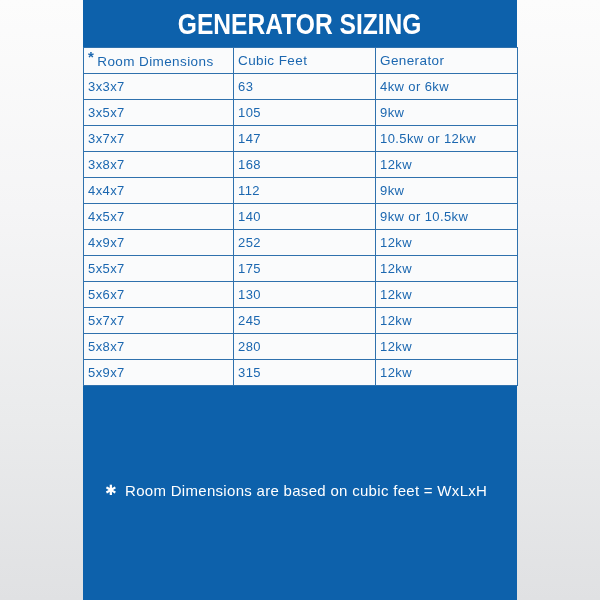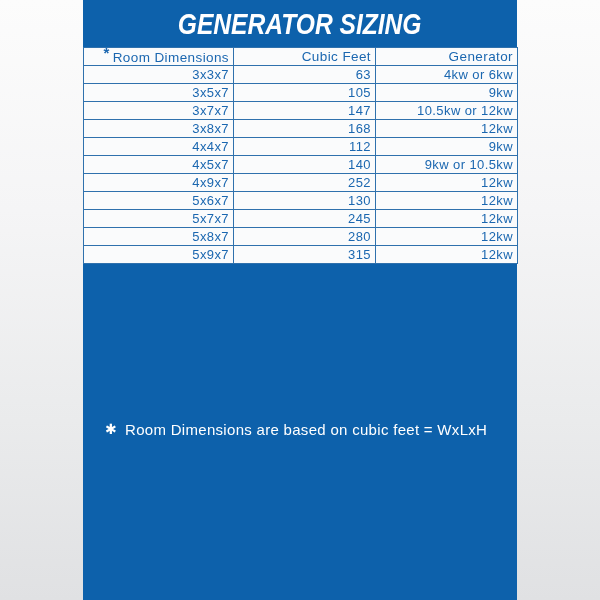--- a/index.html
+++ b/index.html
@@ -14,37 +14,37 @@
     font-family:"Liberation Sans", sans-serif;
     background:linear-gradient(180deg,#fcfcfc 0%,#f5f5f6 35%,#eaebec 70%,#e0e1e3 100%);
   }
   .panel{
     width:434px;height:600px;margin:0 auto;
     background:var(--panel-blue);
     display:flex;flex-direction:column;
   }
   .title-band{
     flex:0 0 47px;
-    display:flex;align-items:center;justify-content:center;font-style:italic;
+    display:flex;align-items:center;justify-content:center;
   }
   .title{
     color:#ffffff;font-weight:bold;font-size:30px;line-height:1;
     letter-spacing:0px;white-space:nowrap;
     transform:scaleX(0.82);transform-origin:center;
   }
   table.sizing{
     width:100%;border-collapse:collapse;table-layout:fixed;
     flex:0 0 auto;
   }
   table.sizing th, table.sizing td{
     border:1px solid var(--border-blue);
     background:var(--cell-bg);
     color:var(--text-blue);
-    text-align:right;vertical-align:middle;
-    height:18px;
+    text-align:left;vertical-align:middle;
+    height:26px;
     font-size:13px;font-weight:normal;
     letter-spacing:0.4px;
     padding:0 4px;
   }
   table.sizing th{font-size:13.5px;}
   col.c1{width:150px;} col.c2{width:142px;} col.c3{width:142px;}
   .hdr-star{
     font-weight:bold;font-size:15px;
     position:relative;top:-4px;margin-right:3px;
   }
@@ -110,20 +110,25 @@
           <td>4x5x7</td>
           <td>140</td>
           <td>9kw or 10.5kw</td>
         </tr>
         <tr>
           <td>4x9x7</td>
           <td>252</td>
           <td>12kw</td>
         </tr>
         <tr>
+          <td>5x5x7</td>
+          <td>175</td>
+          <td>12kw</td>
+        </tr>
+        <tr>
           <td>5x6x7</td>
           <td>130</td>
           <td>12kw</td>
         </tr>
         <tr>
           <td>5x7x7</td>
           <td>245</td>
           <td>12kw</td>
         </tr>
         <tr>

